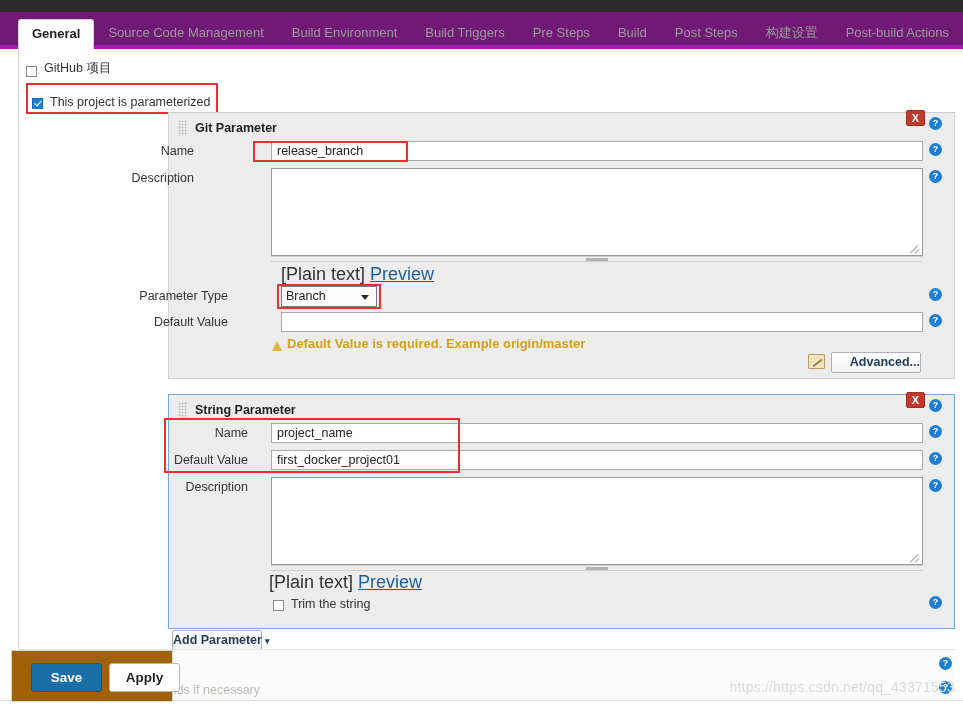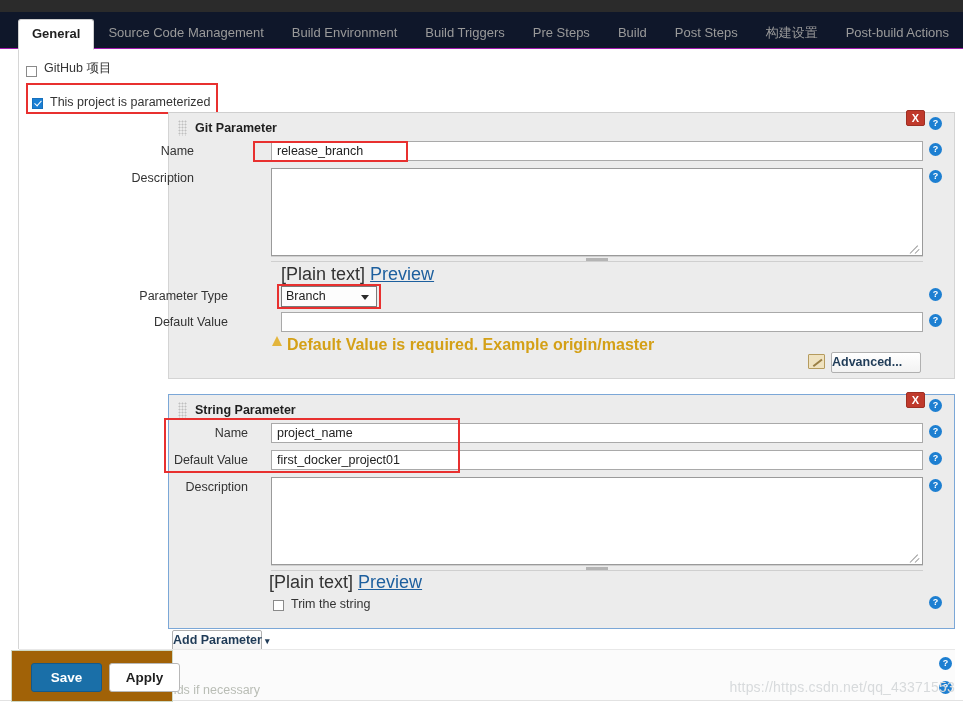--- a/index.html
+++ b/index.html
@@ -23,22 +23,22 @@
     left: 0; top: 0;
     width: 963px; height: 12px;
     background: #2b2b2b;
   }
 
   
   .tabbar {
     position: absolute;
     left: 0; top: 12px;
     width: 963px; height: 37px;
-    background: #0f172a;
-    border-bottom: 1px solid #a21caf;
+    background: #701a75;
+    border-bottom: 4px solid #a21caf;
     box-sizing: border-box;
   }
   .tabs {
     position: absolute;
     left: 18px; top: 6px;
     display: flex;
     align-items: flex-end;
     height: 31px;
   }
   .tab {
@@ -280,26 +280,26 @@
     position: absolute;
     border: 2px solid #e8302f;
     box-sizing: border-box;
     pointer-events: none;
     z-index: 20;
   }
 
   
   .warn {
     position: absolute;
-    font-size: 16px;
+    font-size: 13px;
     font-weight: bold;
     color: #d4a017;
     white-space: nowrap;
     display: flex;
-    align-items: flex-start;
+    align-items: flex-end;
   }
   .warn .tri {
     width: 0; height: 0;
     border-left: 5.5px solid transparent;
     border-right: 5.5px solid transparent;
     border-bottom: 10px solid #e3b53c;
     margin-right: 5px;
     position: relative;
   }
 
@@ -307,21 +307,21 @@
   .btn {
     position: absolute;
     box-sizing: border-box;
     border: 1px solid #b0b0b0;
     background: linear-gradient(#ffffff, #f2f2f2);
     font-family: "Liberation Sans", sans-serif;
     font-size: 12.5px;
     font-weight: bold;
     color: #1f3b57;
     border-radius: 2px;
-    text-align: left;
+    text-align: right;
     cursor: pointer;
     white-space: nowrap;
   }
   .note-icon {
     position: absolute;
     width: 17px; height: 15px;
     background: #efe2c0;
     border: 1px solid #b59b5e;
     box-sizing: border-box;
     border-radius: 1px;

